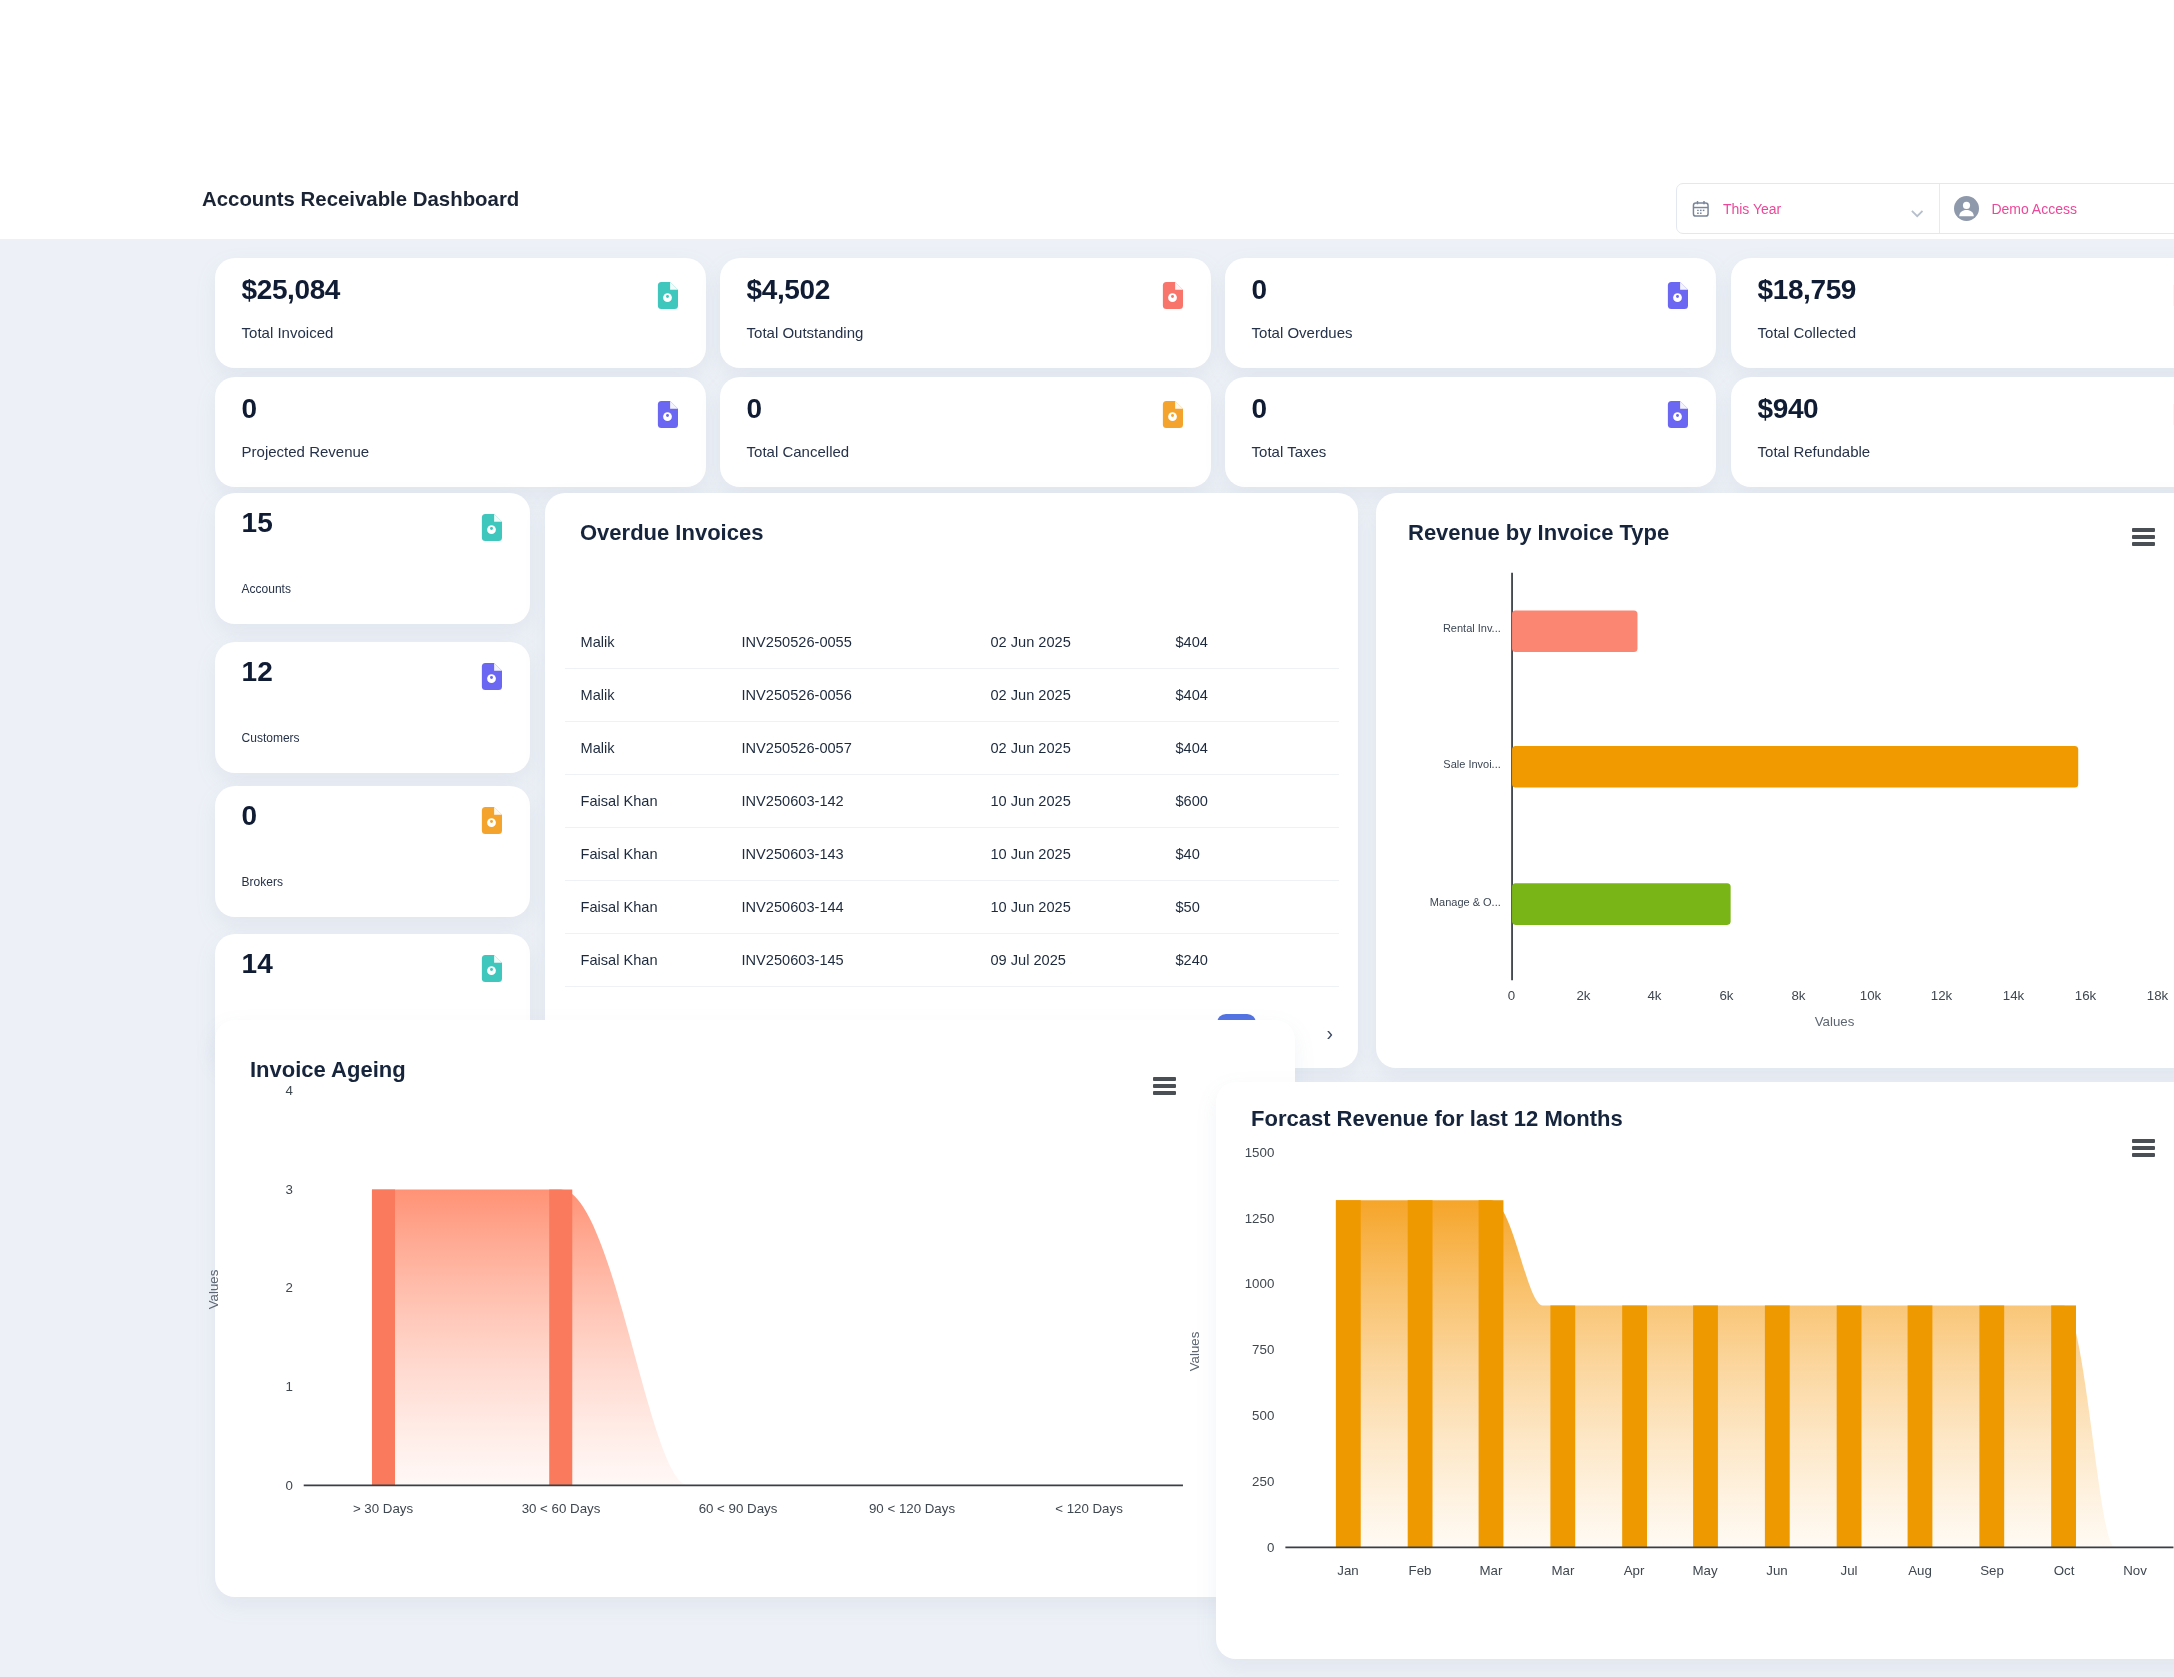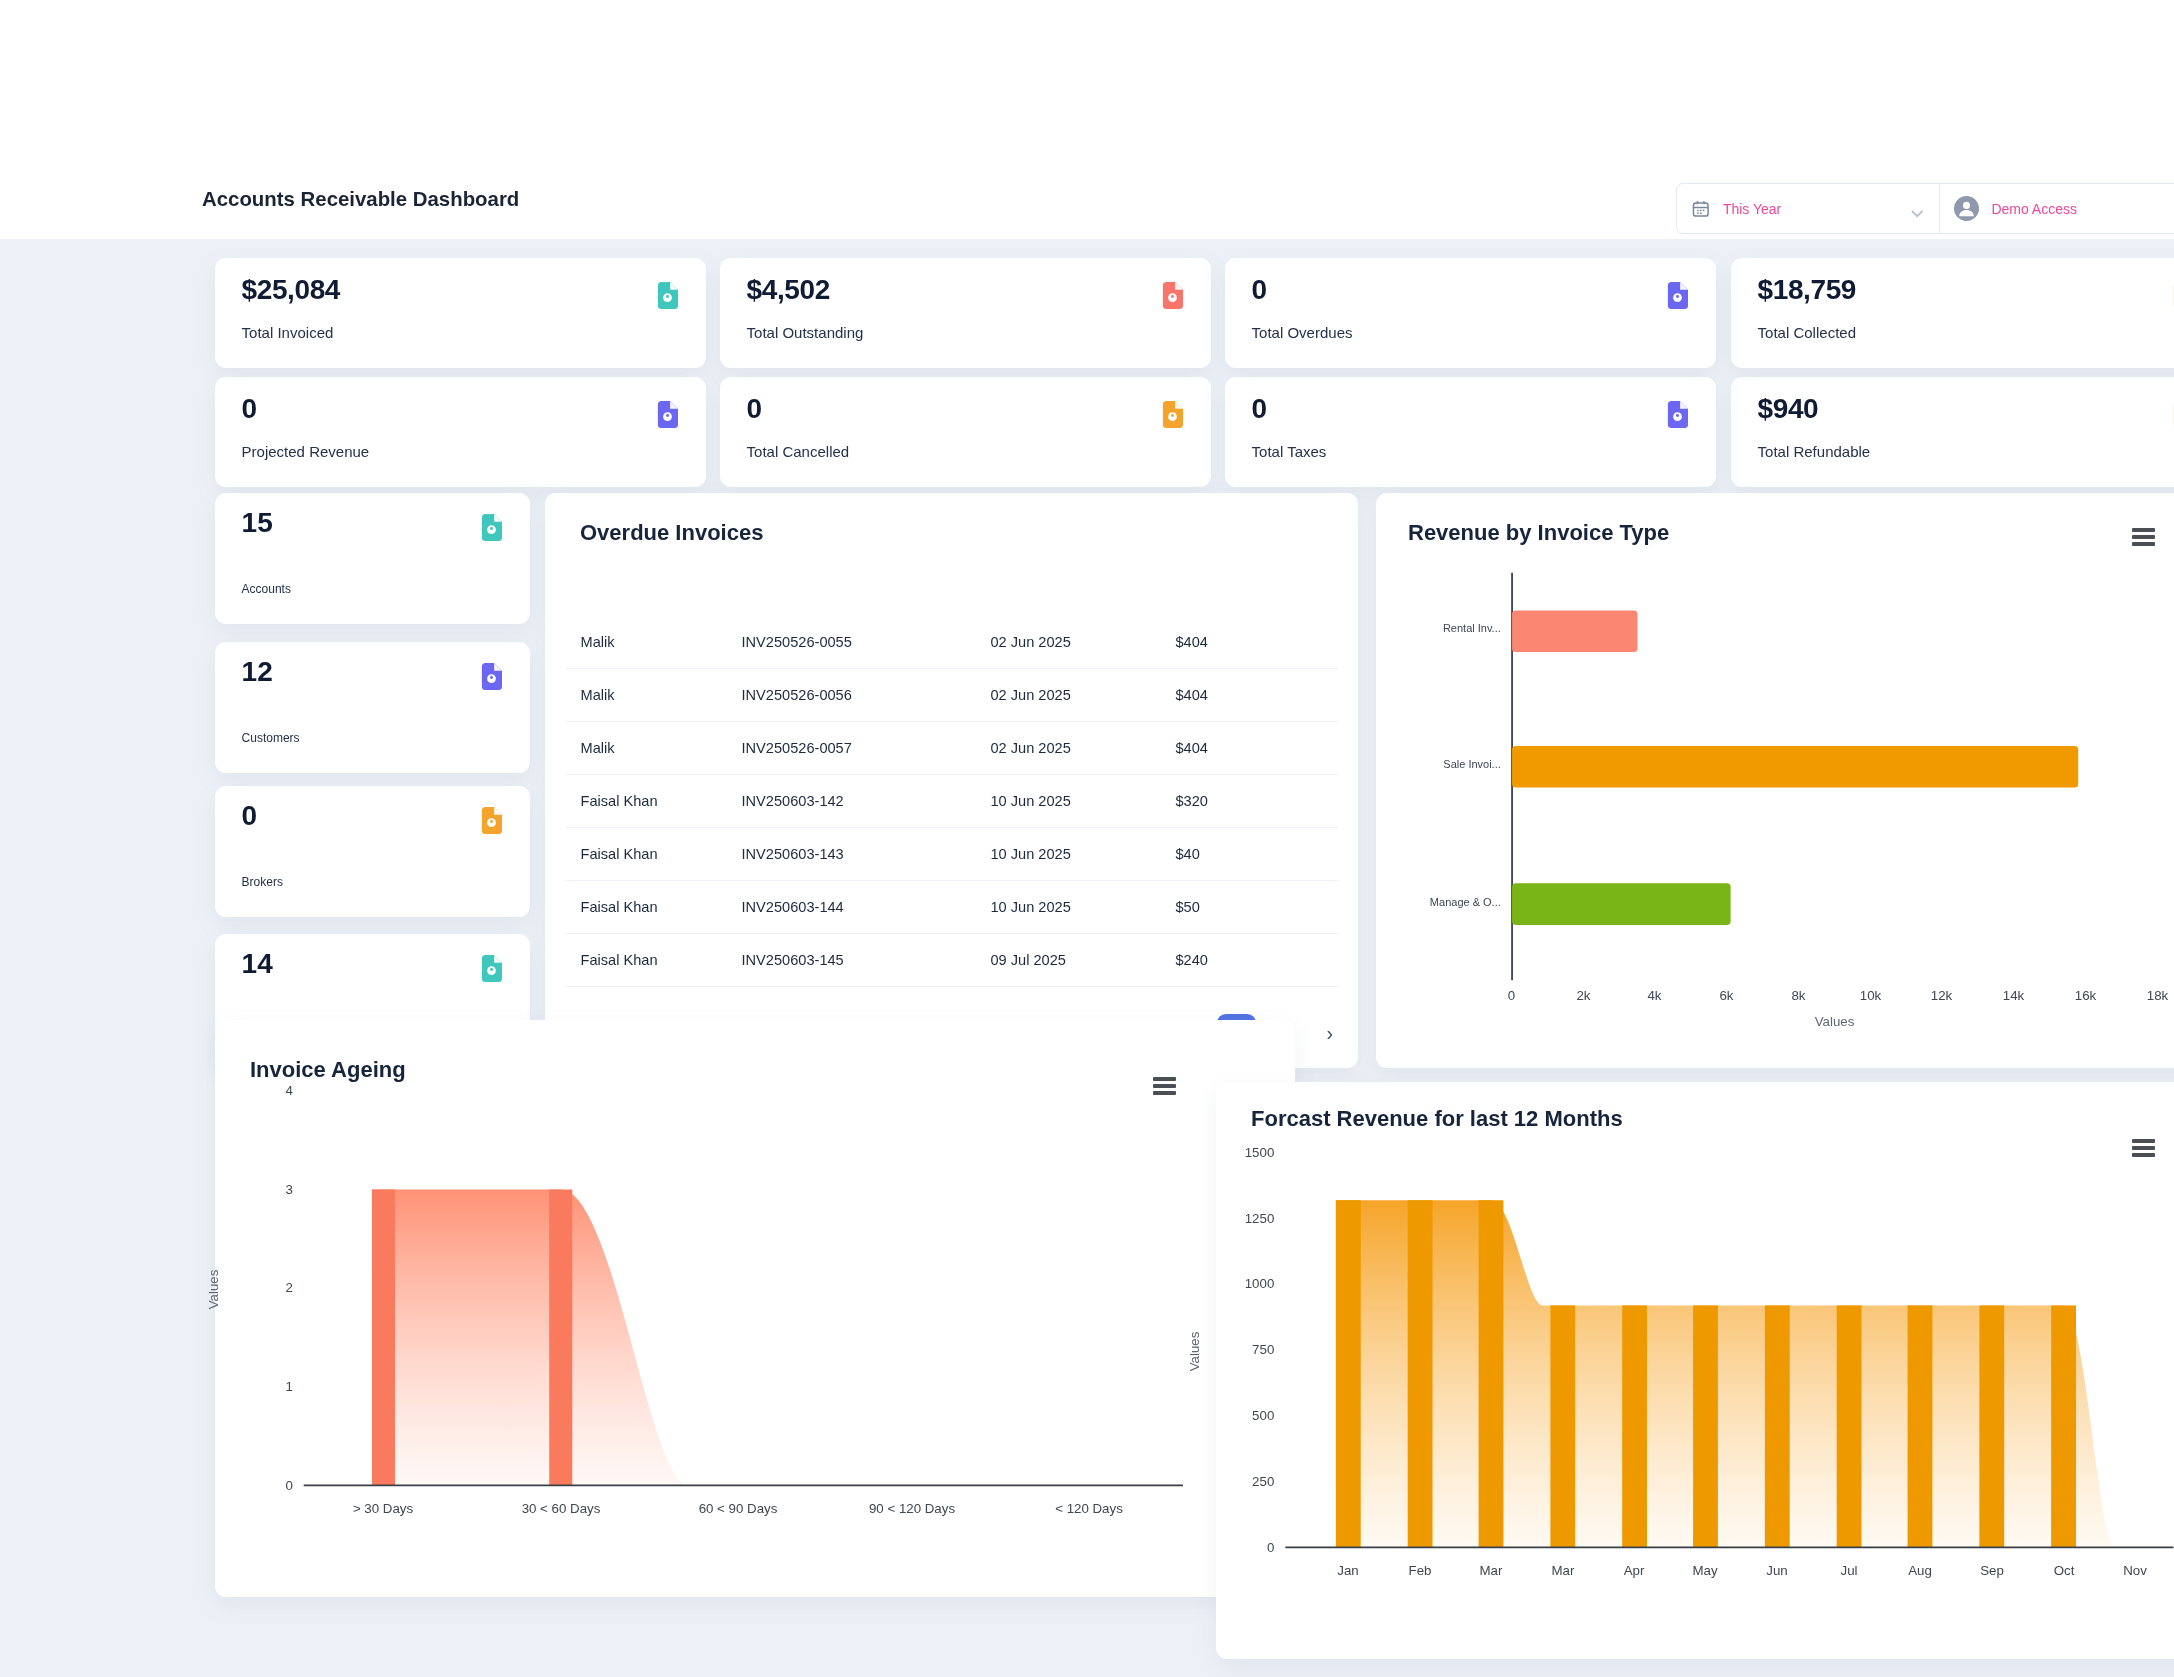--- a/index.html
+++ b/index.html
@@ -10,21 +10,21 @@
   .selector-box{position:absolute;left:1676px;top:183px;width:532px;height:51px;background:#fff;
     border:0.9px solid #e3e8f0;border-radius:7px;display:flex;align-items:center;box-sizing:border-box;}
   .selector{display:flex;align-items:center;height:100%;position:relative;cursor:pointer;}
   .sel-1{width:262px;}
   .sel-2{flex:1;border-left:0.9px solid #e6eaf1;}
   .sel-label{font-size:14px;color:#ec4899;margin-left:12.4px;font-weight:500;}
   .sel-chevron{position:absolute;right:16px;top:21px;}
   .avatar{width:25px;height:25px;border-radius:50%;margin-left:14px;flex:0 0 auto;}
   .cal-wrap{margin-left:14px;height:19.5px;}
   
-  .panel,.card{position:absolute;background:#fff;border-radius:11px;
+  .panel,.card{position:absolute;background:#fff;border-radius:20px;
     box-shadow:0 8.9px 21px rgba(120,135,170,.10);}
   .kpi-value{position:absolute;left:26.6px;top:16px;font-size:28px;font-weight:800;color:#101c33;letter-spacing:-0.4px;}
   .kpi-label{position:absolute;left:26.6px;top:66px;font-size:15px;color:#25324a;}
   .stat-value{position:absolute;left:26.6px;top:14px;font-size:28px;font-weight:800;color:#101c33;}
   .stat-label{position:absolute;left:26.6px;top:89px;font-size:12px;color:#25324a;}
   .doc-icon{position:absolute;right:26.6px;top:23px;width:23px;height:28px;}
   .stat-card .doc-icon{top:19.5px;}
   
   .panel-title{position:absolute;font-size:22px;font-weight:700;color:#16243c;}
   .menu-icon{position:absolute;width:23px;cursor:pointer;}
@@ -240,21 +240,21 @@
       <div class="trow">
         <span class="td c0">Malik</span>
         <span class="td c1">INV250526-0057</span>
         <span class="td c2">02 Jun 2025</span>
         <span class="td c3">$404</span>
       </div>
       <div class="trow">
         <span class="td c0">Faisal Khan</span>
         <span class="td c1">INV250603-142</span>
         <span class="td c2">10 Jun 2025</span>
-        <span class="td c3">$320</span>
+        <span class="td c3">$600</span>
       </div>
       <div class="trow">
         <span class="td c0">Faisal Khan</span>
         <span class="td c1">INV250603-143</span>
         <span class="td c2">10 Jun 2025</span>
         <span class="td c3">$40</span>
       </div>
       <div class="trow">
         <span class="td c0">Faisal Khan</span>
         <span class="td c1">INV250603-144</span>

